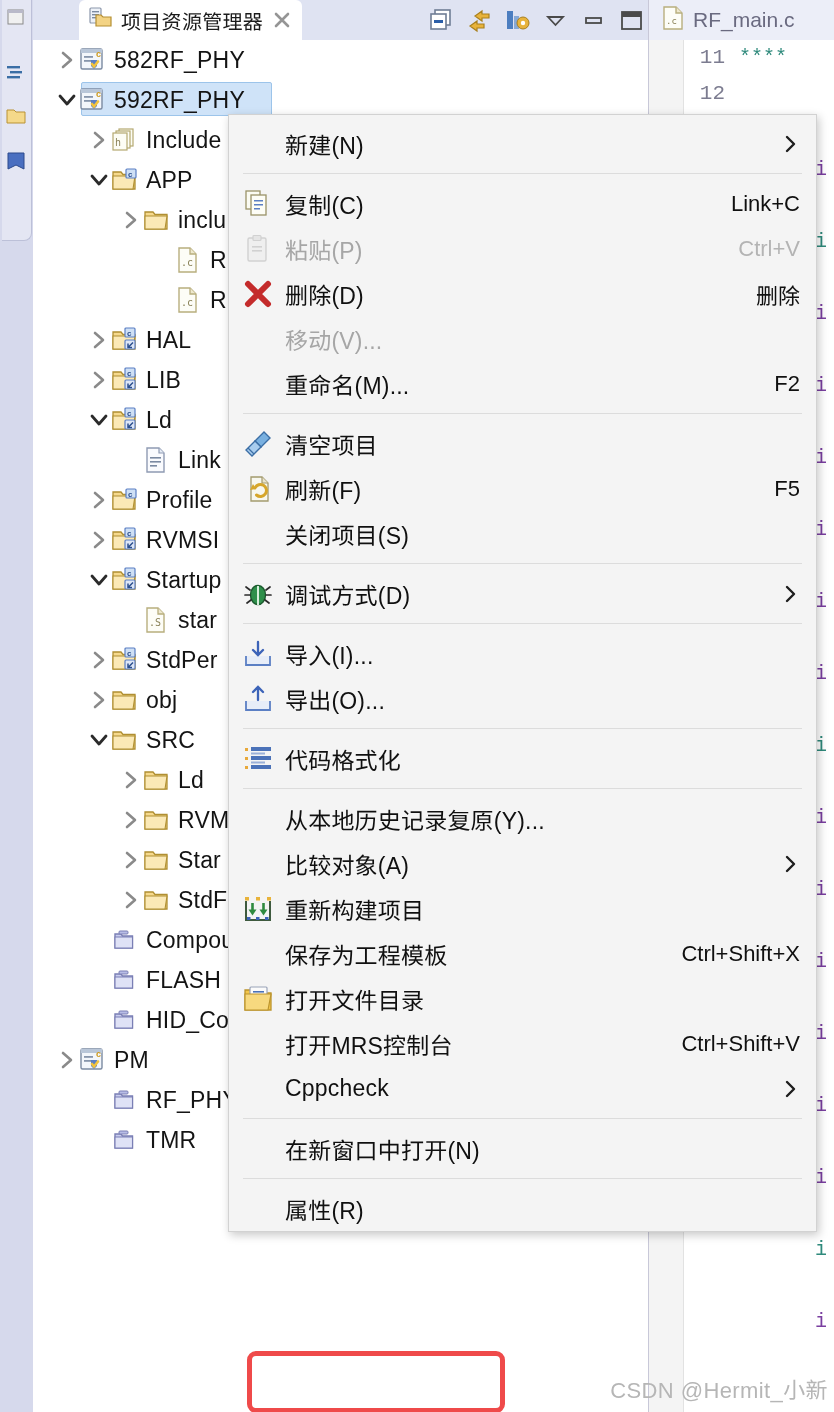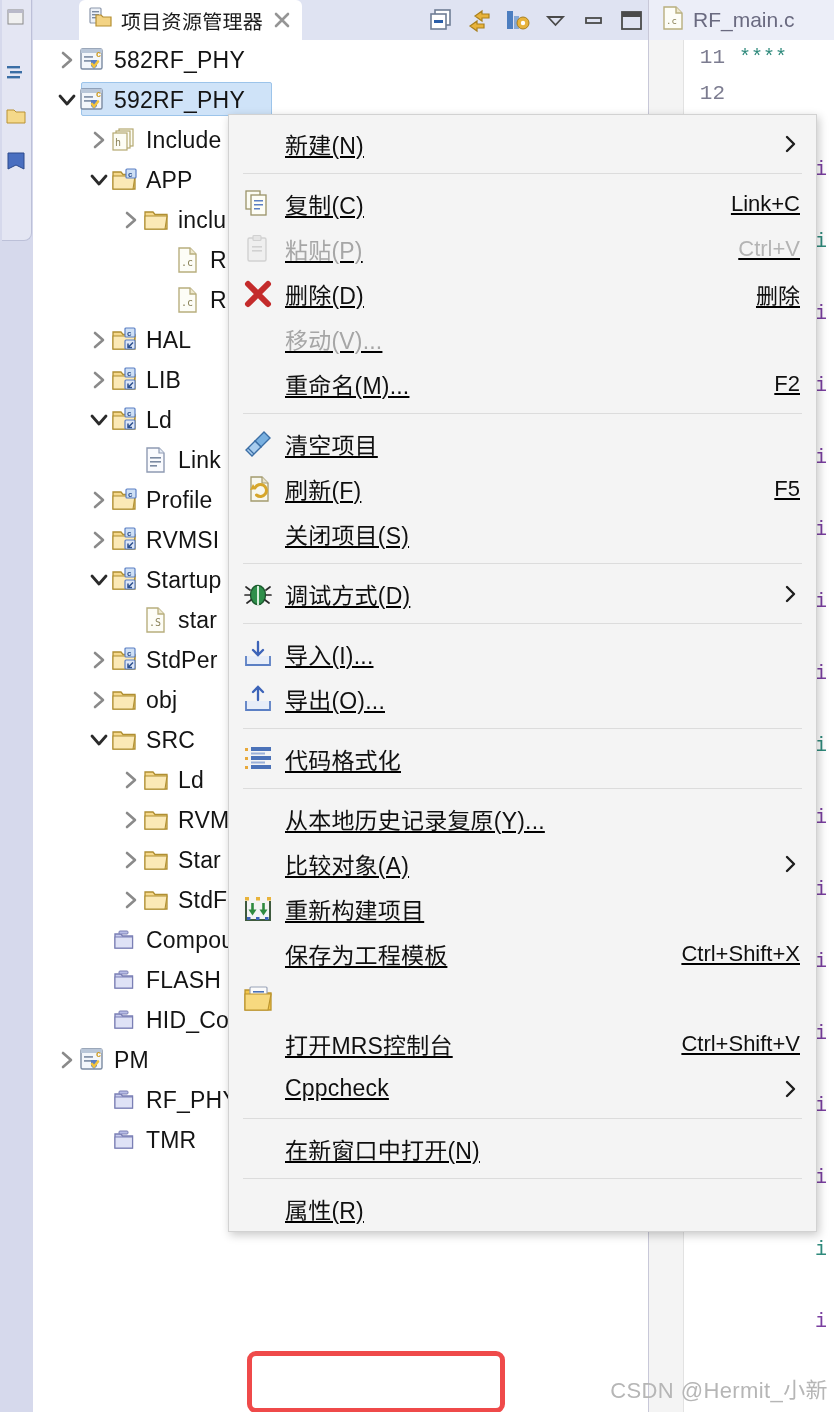--- a/index.html
+++ b/index.html
@@ -119,21 +119,21 @@
     position:absolute;left:228px;top:114px;width:589px;
     background:#f4f4f4;
     border:1px solid #d2d2d2;
     box-shadow:2px 3px 9px rgba(0,0,0,.22);
     box-sizing:border-box;
     z-index:50;
     padding:6px 0 0 0;
   }
   .mi{
     position:relative;height:45px;display:flex;align-items:center;
-    padding:0 16px 0 0;box-sizing:border-box;text-decoration:underline;
+    padding:0 16px 0 0;box-sizing:border-box;
   }
   .mi-icon{
     width:30px;height:30px;flex:none;margin-left:14px;margin-right:12px;
     display:flex;align-items:center;justify-content:center;
   }
   .mi-icon.empty{}
   .mi-label{
     font-size:23px;color:#101010;white-space:nowrap;letter-spacing:.2px;
   }
   .mi.disabled .mi-label{color:#a6a6a6;}
@@ -864,20 +864,21 @@
         <span class="mi-icon">
           <svg viewBox="0 0 30 30" width="30" height="30">
             <path d="M2 6h9l2 3h15v17H2z" fill="#f3c64b" stroke="#bc942c" stroke-width="1.3"></path>
             <rect x="7" y="3" width="17" height="16" rx="1" fill="#fbfbfb" stroke="#9aa3b8" stroke-width="1.2"></rect>
             <rect x="10" y="7" width="11" height="1.6" fill="#4b72b8"></rect>
             <rect x="10" y="11" width="11" height="1.6" fill="#4b72b8"></rect>
             <rect x="10" y="15" width="7" height="1.6" fill="#4b72b8"></rect>
             <path d="M2 10h26l-3 16H2z" fill="#f7d97f" stroke="#bc942c" stroke-width="1.2"></path>
           </svg>
         </span>
+        <span class="mi-label">打开文件目录</span>
       </div>
       <div class="mi">
         <span class="mi-icon empty"></span>
         <span class="mi-label">打开MRS控制台</span>
         <span class="mi-accel">Ctrl+Shift+V</span>
       </div>
       <div class="mi">
         <span class="mi-icon empty"></span>
         <span class="mi-label">Cppcheck</span>
         <span class="mi-arrow"><svg viewBox="0 0 18 18" width="18" height="18">

